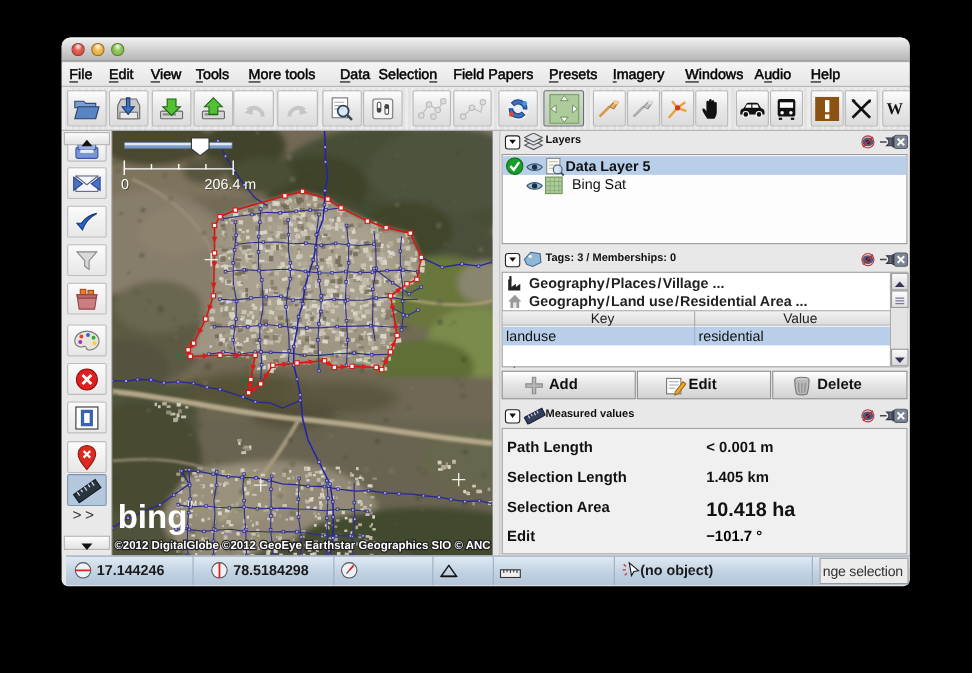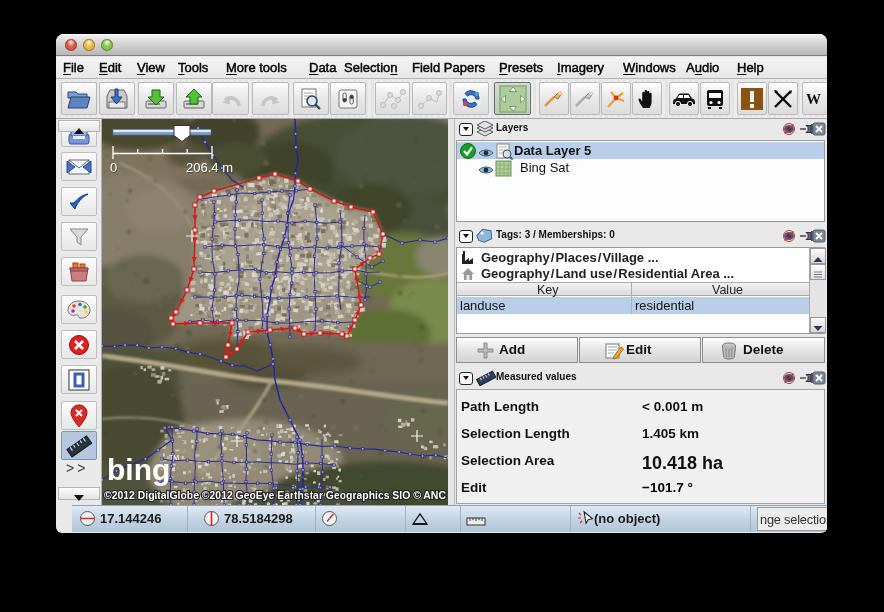--- a/index.html
+++ b/index.html
@@ -40,21 +40,21 @@
 #panels{position:absolute;left:399px;top:85px;width:372px;height:386px;background:#e8e8e8;}
 .phead{position:relative;height:21px;font-size:10px;font-weight:bold;color:#111;}
 .phead .coll{position:absolute;left:4px;top:3.5px;width:14px;height:13px;border:1.3px solid #222;border-radius:3px;background:#fff;}
 .phead .coll:after{content:"";position:absolute;left:2.5px;top:3.5px;border:3.2px solid transparent;border-top:4.5px solid #111;}
 .phead .ttl{position:absolute;left:41px;top:3px;}
 .phead .hic{position:absolute;left:21px;top:2px;}
 .phead .ric{position:absolute;top:3px;}
 .wbox{position:absolute;background:#fff;border:1px solid #9a9a9a;}
 .selrow{background:#b9cee8;}
 
-#status{position:absolute;left:16px;top:471px;width:100%;height:27px;
+#status{position:absolute;left:4px;top:471px;width:100%;height:27px;
   background:linear-gradient(#dfe9f3,#bfd0e1 60%,#b3c5d8);border-top:1px solid #8da3b8;font-size:13px;color:#111;}
 .sfield{position:absolute;top:0;height:26px;border-right:1px solid #9db0c4;}
 #status .txt{position:absolute;top:5px;font-weight:bold;color:#1b1b1b;}
 .btn3{position:absolute;top:0;height:26px;background:linear-gradient(#fefefe,#e4e4e4 50%,#d2d2d2);
   border:1px solid #8f8f8f;font-size:13.5px;font-weight:bold;color:#111;text-align:center;}
 </style></head><body>
 <div id="win">
     <div id="title">
       <div class="tl t1"></div>
       <div class="tl t2"></div>

